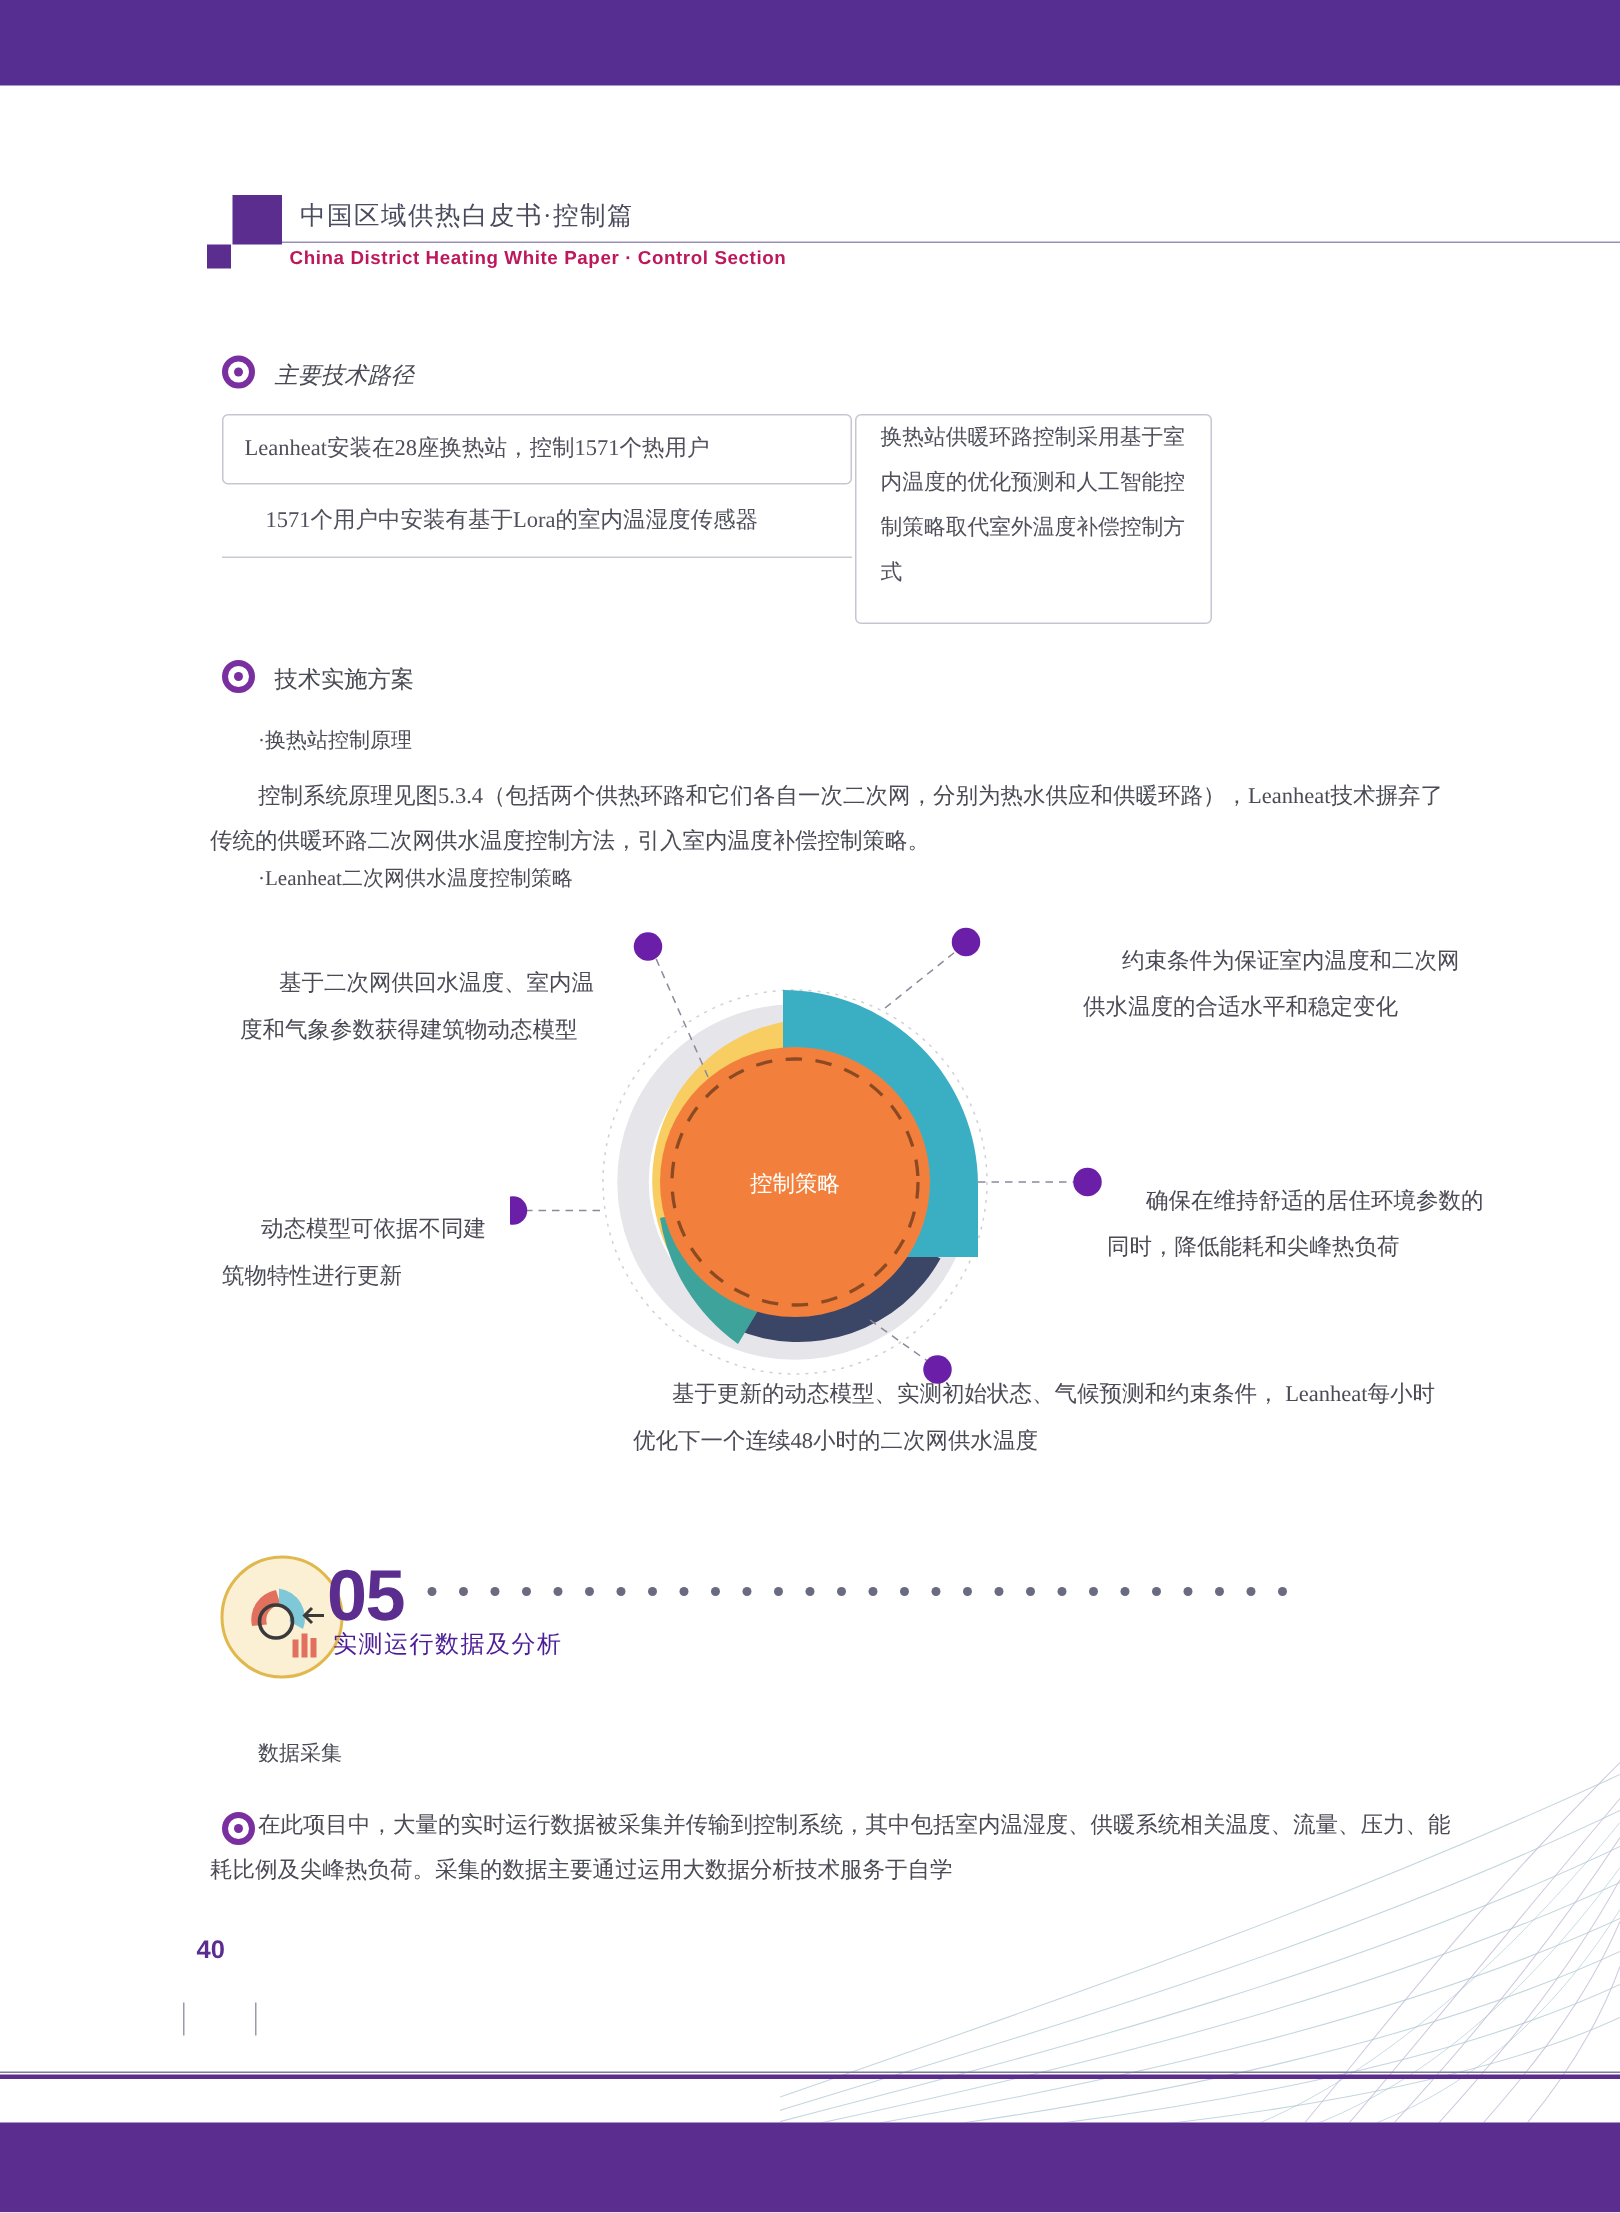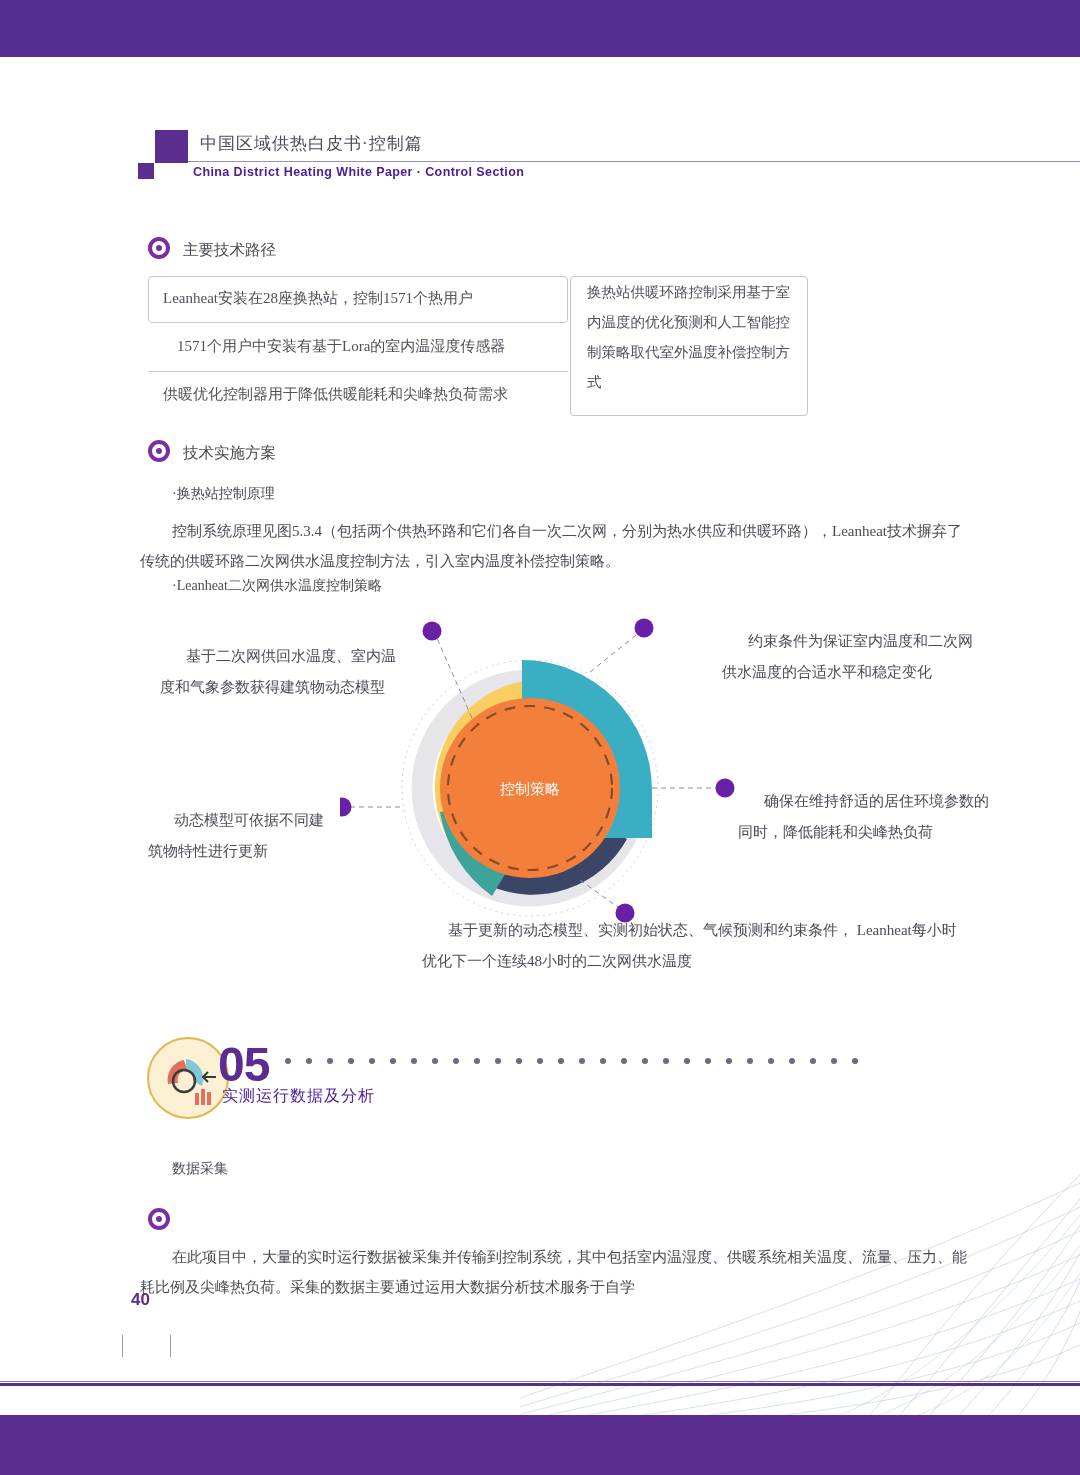--- a/index.html
+++ b/index.html
@@ -72,21 +72,21 @@
     width: 892px; height: 1px;
     background: #9a8fb5;
   }
   .hdr-en {
     position: absolute;
     left: 193px; top: 165px;
     font-family: "Liberation Sans", sans-serif;
     font-size: 12.5px;
     font-weight: bold;
     letter-spacing: 0.4px;
-    color: #4c1d95;
+    color: #be185d;
     white-space: nowrap;
   }
 
   
   .ring {
     position: absolute;
     width: 22px; height: 22px;
     border-radius: 50%;
     border: 4px solid #7a2fa0;
     background: #ffffff;
@@ -234,27 +234,26 @@
 
   <div class="band-top"></div>
 
   <div class="hdr-sq-big"></div>
   <div class="hdr-sq-small"></div>
   <div class="hdr-cn">中国区域供热白皮书·控制篇</div>
   <div class="hdr-rule"></div>
   <div class="hdr-en">China District Heating White Paper  ·  Control Section</div>
 
   <div class="ring" style="left:148px; top:237px;"></div>
-  <div class="ring-label" style="left:183px; top:240px;">主要技术路径</div>
+  <div class="ring-label" style="left:183px; top:240px;font-style:italic;">主要技术路径</div>
 
   <div class="path-box-outer"></div>
   <div class="path-line" style="left:163px; top:289px;">Leanheat安装在28座换热站，控制1571个热用户</div>
   <div class="path-line" style="left:177px; top:337px;">1571个用户中安装有基于Lora的室内温湿度传感器</div>
   <div class="path-divider"></div>
-  <div class="path-line" style="left:163px; top:385px;">供暖优化控制器用于降低供暖能耗和尖峰热负荷需求</div>
 
   <div class="side-box">换热站供暖环路控制采用基于室内温度的优化预测和人工智能控制策略取代室外温度补偿控制方式</div>
 
   <div class="ring" style="left:148px; top:440px;"></div>
   <div class="ring-label" style="left:183px; top:443px;">技术实施方案</div>
 
   <div class="sub-head" style="left:172px; top:485px;">·换热站控制原理</div>
   <div class="para" style="left:140px; top:516px; width:832px; text-indent:32px;">控制系统原理见图5.3.4（包括两个供热环路和它们各自一次二次网，分别为热水供应和供暖环路），Leanheat技术摒弃了传统的供暖环路二次网供水温度控制方法，引入室内温度补偿控制策略。</div>
   <div class="sub-head" style="left:172px; top:577px;">·Leanheat二次网供水温度控制策略</div>
 
@@ -344,21 +343,21 @@
       <span class="dot" style="left: 483px;"></span>
       <span class="dot" style="left: 504px;"></span>
       <span class="dot" style="left: 525px;"></span>
       <span class="dot" style="left: 546px;"></span>
       <span class="dot" style="left: 567px;"></span>
     </div>
 
   <div class="sub-head" style="left:172px; top:1160px;">数据采集</div>
 
   <div class="ring" style="left:148px; top:1208px;"></div>
-  <div class="para" style="left:140px; top:1202px; width:832px; text-indent:32px;margin-top:40px;">在此项目中，大量的实时运行数据被采集并传输到控制系统，其中包括室内温湿度、供暖系统相关温度、流量、压力、能耗比例及尖峰热负荷。采集的数据主要通过运用大数据分析技术服务于自学</div>
+  <div class="para" style="left:140px; top:1202px; width:832px; text-indent:32px;">在此项目中，大量的实时运行数据被采集并传输到控制系统，其中包括室内温湿度、供暖系统相关温度、流量、压力、能耗比例及尖峰热负荷。采集的数据主要通过运用大数据分析技术服务于自学</div>
 
   <div class="pagenum">40</div>
   <div class="tick" style="left:122px;"></div>
   <div class="tick" style="left:170px;"></div>
 
   <div class="deco">
     <svg width="560" height="260" viewBox="0 0 560 260">
       <g fill="none" stroke="#b9cfd8" stroke-width="0.7" opacity="0.85">
         <path d="M -20 250 C 180 180 360 120 560 28"></path>
         <path d="M -20 258 C 190 194 380 138 560 52"></path>

